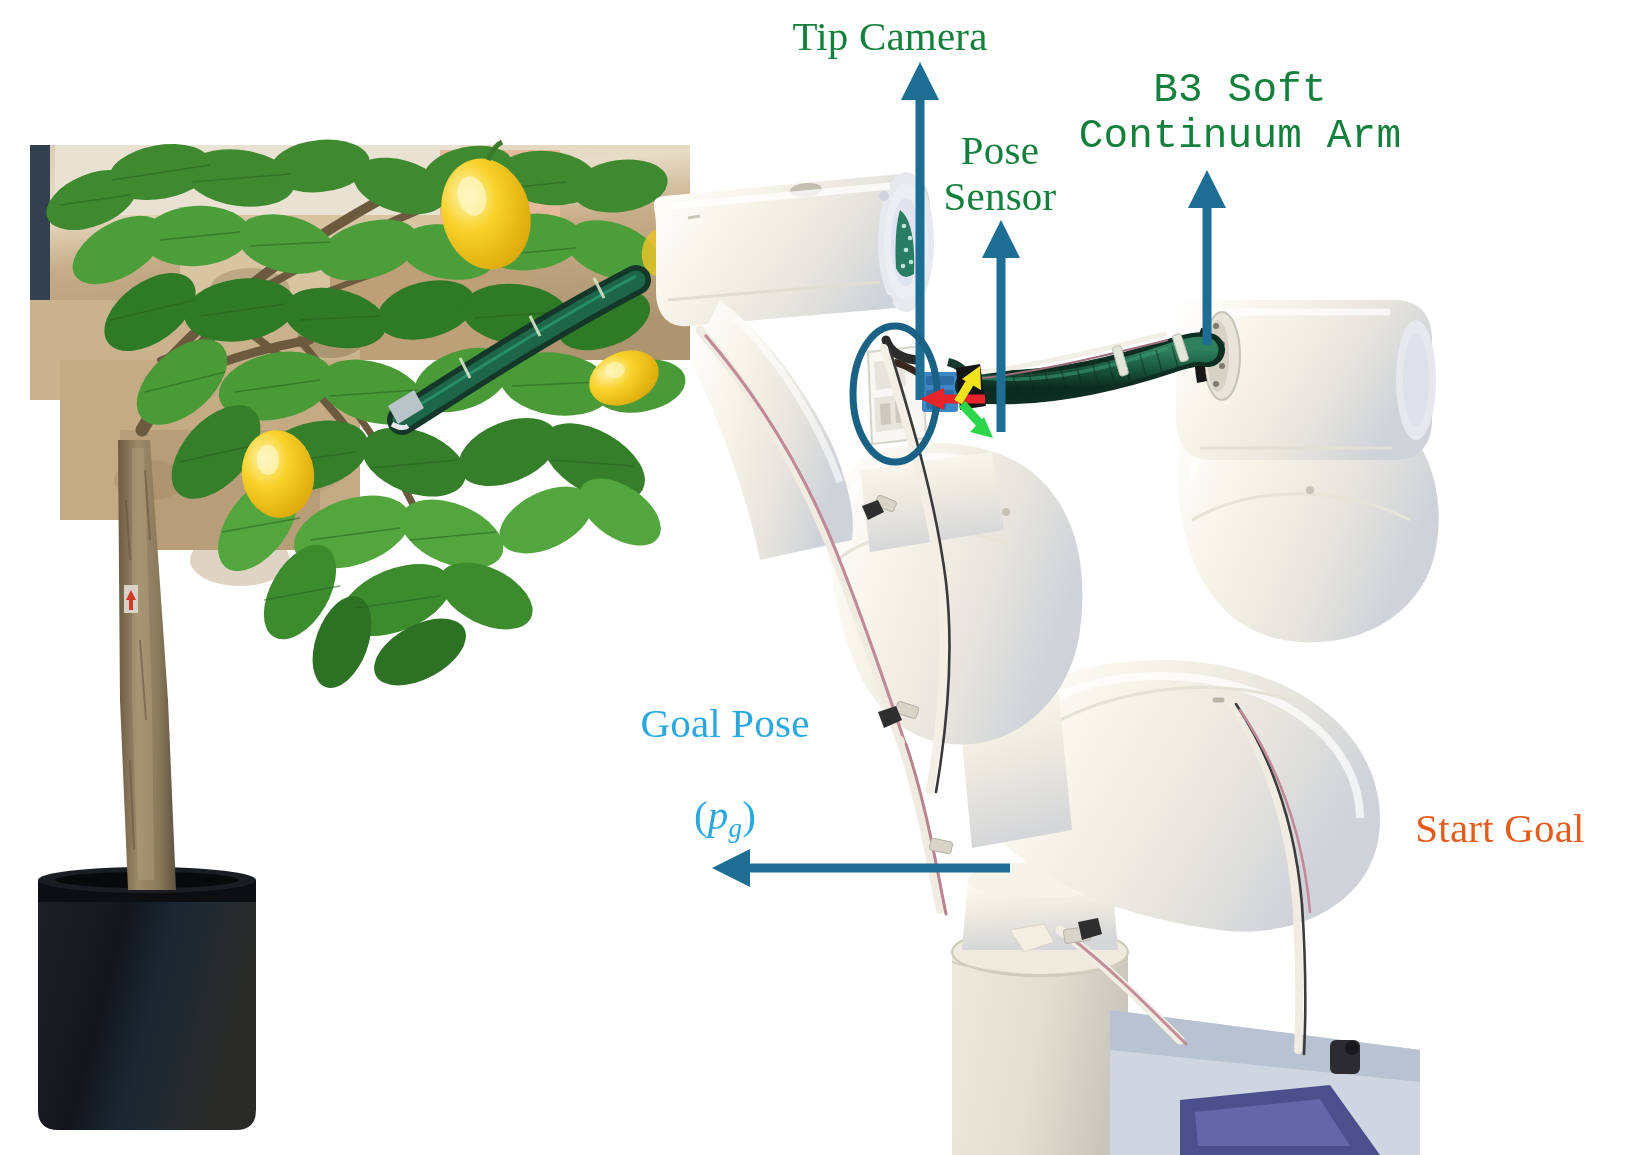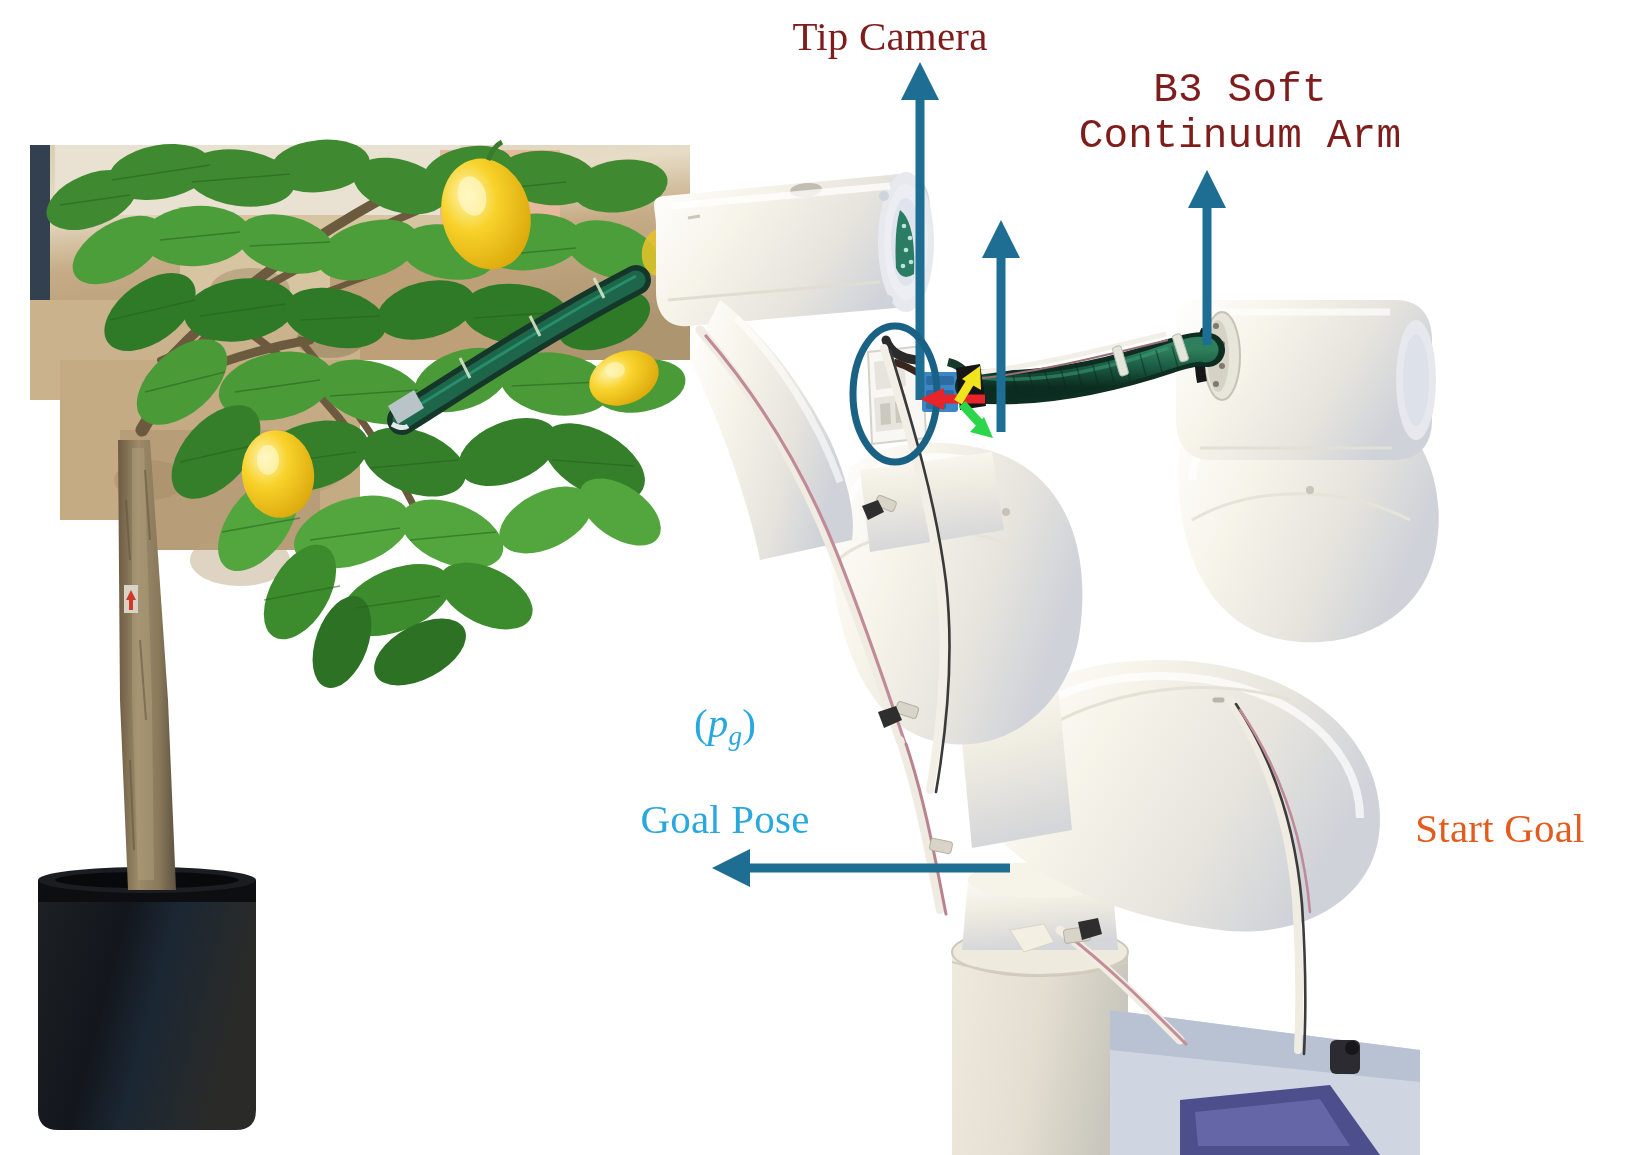--- a/index.html
+++ b/index.html
@@ -27,21 +27,21 @@
     position: absolute;
     left: 0; top: 0;
     width: 1645px;
     height: 1155px;
   }
 
   
   .label {
     position: absolute;
     font-family: "Liberation Serif", "DejaVu Serif", serif;
-    color: #7f1d1d;
+    color: #15803d;
     text-align: center;
     line-height: 1.12;
     white-space: pre-line;
     letter-spacing: 0.2px;
   }
   .lbl-tip-camera   { left: 735px;  top: 14px;  width: 310px; font-size: 41px; }
   .lbl-pose-sensor  { left: 880px;  top: 128px; width: 240px; font-size: 41px; }
   .lbl-b3           { left: 1065px; top: 68px;  width: 350px; font-size: 41px; font-family: Liberation Mono, monospace; }
   .lbl-mycobot      { left: 440px;  top: 820px; width: 300px; font-size: 41px; }
 
@@ -504,27 +504,29 @@
         <path d="M980 366 L981 390 L962 379 Z" fill="#f2e41c"></path>
 
         <line x1="962" y1="404" x2="984" y2="428" stroke="#2bd64a" stroke-width="9"></line>
         <path d="M993 438 L970 432 L984 417 Z" fill="#2bd64a"></path>
       </g>
     </g>
   </svg>
 
   <div class="label lbl-tip-camera">Tip Camera</div>
 
+  <div class="label lbl-pose-sensor">Pose
+Sensor</div>
 
   <div class="label lbl-b3">B3 Soft
 Continuum Arm</div>
 
 
   <div class="label lbl-goal">
+    <div>Goal Pose</div>
     <div>(<span class="sym">p</span><span class="sub">g</span>)</div>
-    <div>Goal Pose</div>
   </div>
 
   <div class="label lbl-start">
     <div>Start Goal</div>
   </div>
 
 </div>
 
 </body></html>

